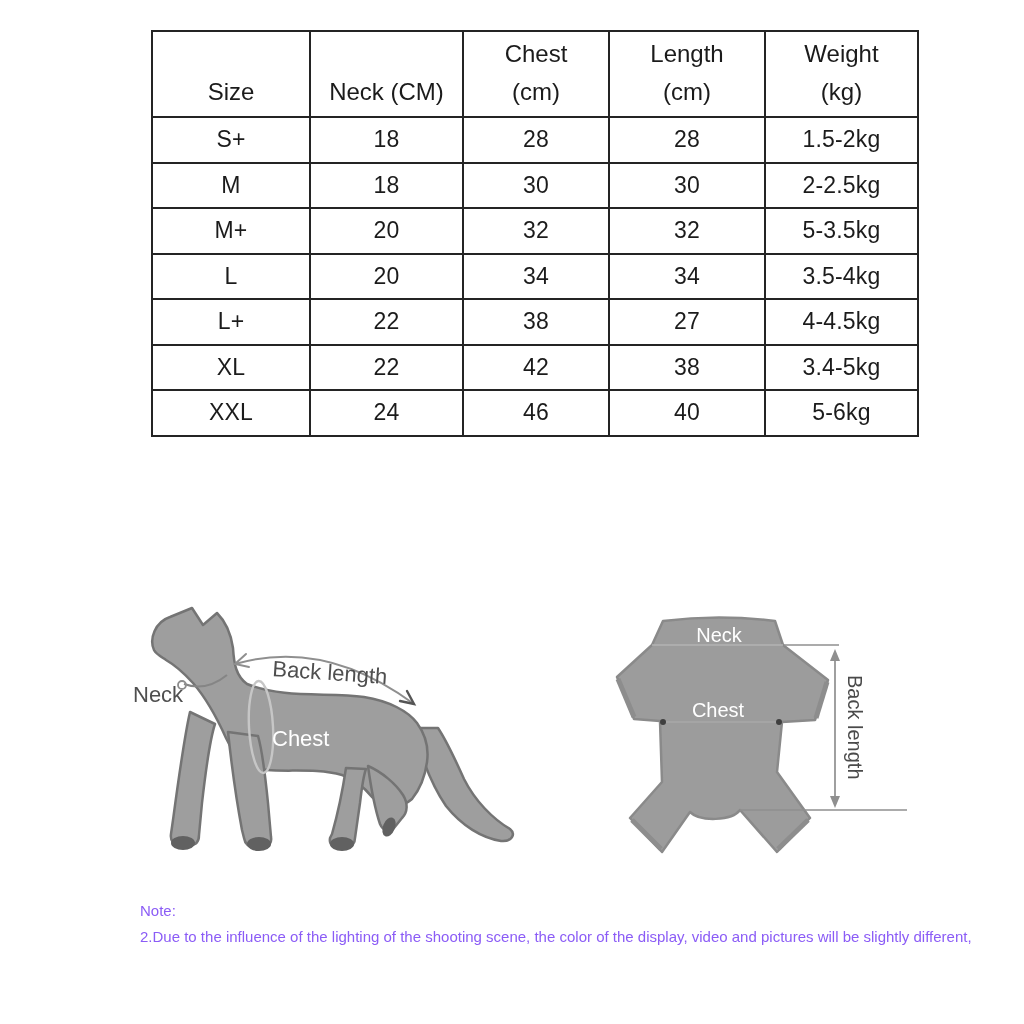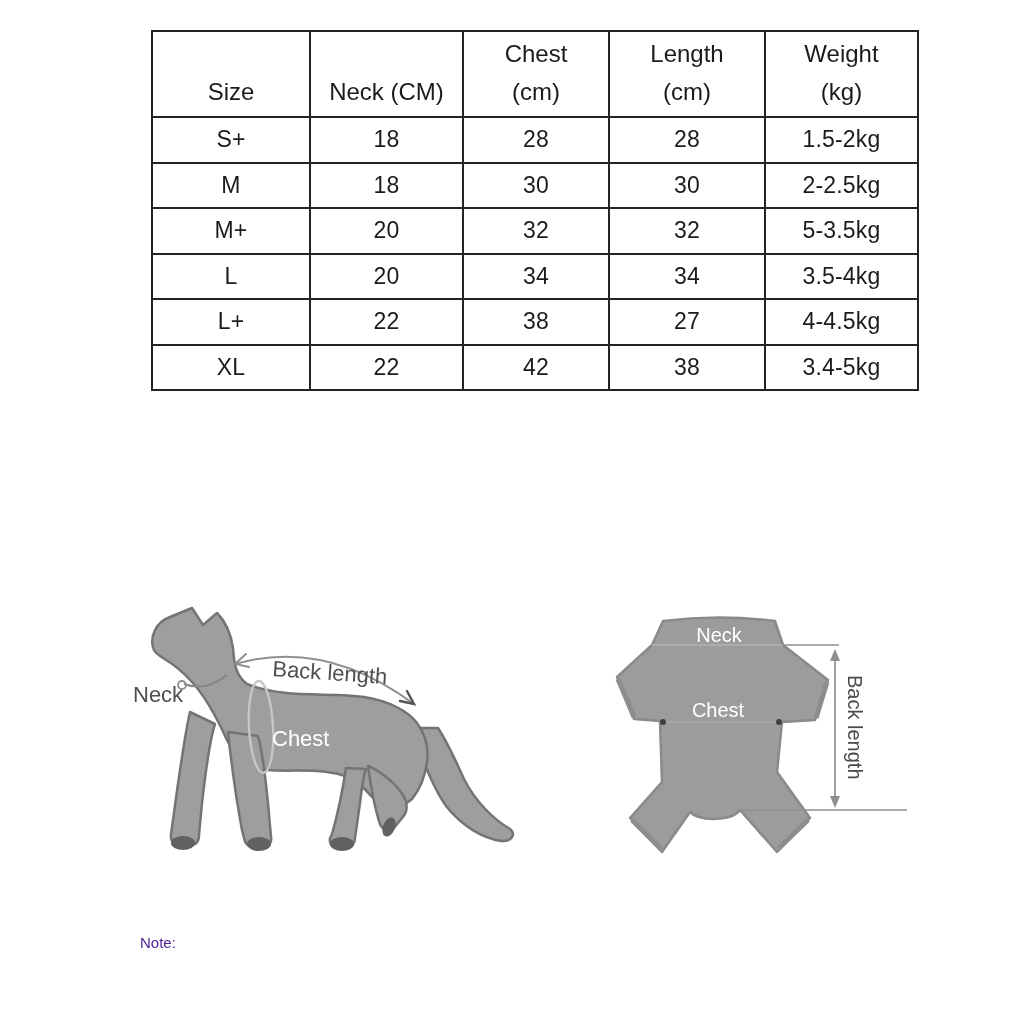--- a/index.html
+++ b/index.html
@@ -21,21 +21,21 @@
   .size-table th .hline { display:block; line-height:38px; height:38px; }
   .size-table th .pad { display:block; height:5px; }
   .size-table td { height:43.5px; font-size:23px; letter-spacing:0.2px; }
   
   .cat-diagram    { position:absolute; left:120px; top:588px; width:420px; height:300px; }
   .garment-diagram{ position:absolute; left:608px; top:598px; width:320px; height:290px; }
   svg text { font-family:"Liberation Sans", sans-serif; }
   
   .notes {
     position:absolute; left:140px; top:898px; width:884px;
-    color:#4c1d95; font-size:15px; line-height:26.4px; white-space:nowrap;margin-top:32px;
+    color:#8b5cf6; font-size:15px; line-height:26.4px; white-space:nowrap;
   }
   .notes p { margin:0; }
 </style>
 </head>
 <body>
 
 <table class="size-table">
   <colgroup>
     <col style="width:158px">
       <col style="width:153px">
@@ -108,20 +108,27 @@
         <td>27</td>
         <td>4-4.5kg</td>
       </tr>
     <tr>
         <td>XL</td>
         <td>22</td>
         <td>42</td>
         <td>38</td>
         <td>3.4-5kg</td>
       </tr>
+    <tr>
+        <td>XXL</td>
+        <td>24</td>
+        <td>46</td>
+        <td>40</td>
+        <td>5-6kg</td>
+      </tr>
   </tbody>
 </table>
 
 <svg class="cat-diagram" viewBox="0 0 420 300" xmlns="http://www.w3.org/2000/svg">
 
   <path d="M293,140 C300,165 310,195 326,218 C342,238 362,250 381,253 C392,254 396,246 390,241 C373,231 355,213 344,191 C335,171 326,152 318,140 Z" fill="#9e9e9e" stroke="#747474" stroke-width="2.5" stroke-linejoin="round"></path>
 
   <path d="M34,62 C29,51 35,34 50,29 L72,20 L83,37 L97,25 C106,34 111,46 113,60 C114,76 116,88 127,96 C164,111 208,104 244,109 C269,113 288,123 297,135 C305,146 309,160 307,174 C305,189 300,201 292,211 C281,221 263,219 252,209 C244,199 234,191 222,187 C196,180 170,184 147,182 C128,180 114,168 106,150 C97,130 86,110 73,95 C63,84 53,76 46,72 C40,68 36,66 34,62 Z" fill="#9e9e9e" stroke="#747474" stroke-width="2.5" stroke-linejoin="round"></path>
 
   <path d="M70,124 C64,150 58,195 53,232 L51,246 C50,253 54,257 60,257 L70,257 C76,257 79,253 79,247 L82,215 C86,180 91,148 95,136 Z" fill="#9e9e9e" stroke="#747474" stroke-width="2.5" stroke-linejoin="round"></path>
@@ -168,13 +175,14 @@
   <polygon points="227,51 222,63 232,63" fill="#8f8f8f"></polygon>
   <polygon points="227,210 222,198 232,198" fill="#8f8f8f"></polygon>
 
   <text x="111" y="44" font-size="20" fill="#ffffff" text-anchor="middle">Neck</text>
   <text x="110" y="119" font-size="20" fill="#ffffff" text-anchor="middle">Chest</text>
   <text x="240" y="77" font-size="20" fill="#4a4a4a" transform="rotate(90 240 77)">Back length</text>
 </svg>
 
 <div class="notes">
   <p>Note:</p>
+  <p>2.Due to the influence of the lighting of the shooting scene, the color of the display,  video and pictures will be slightly different,</p>
 </div>
 
 </body></html>

